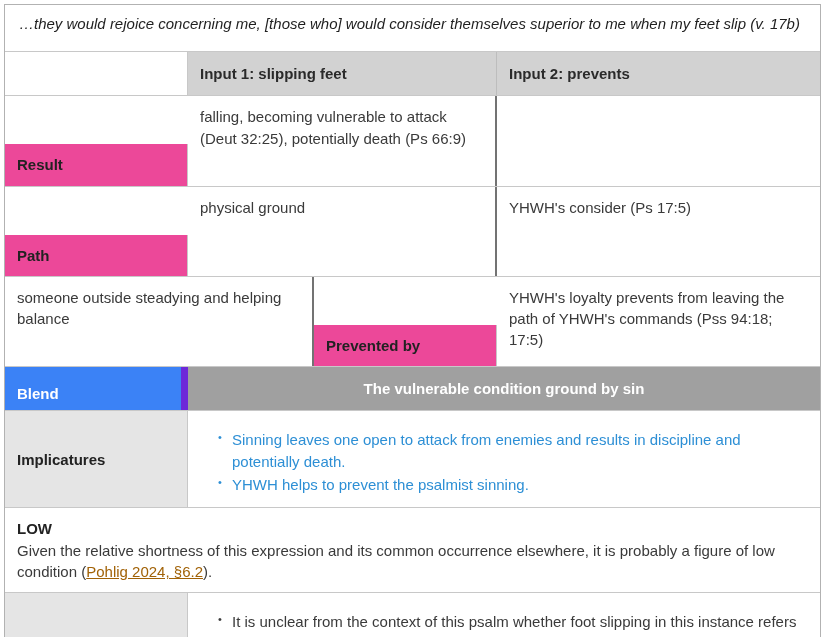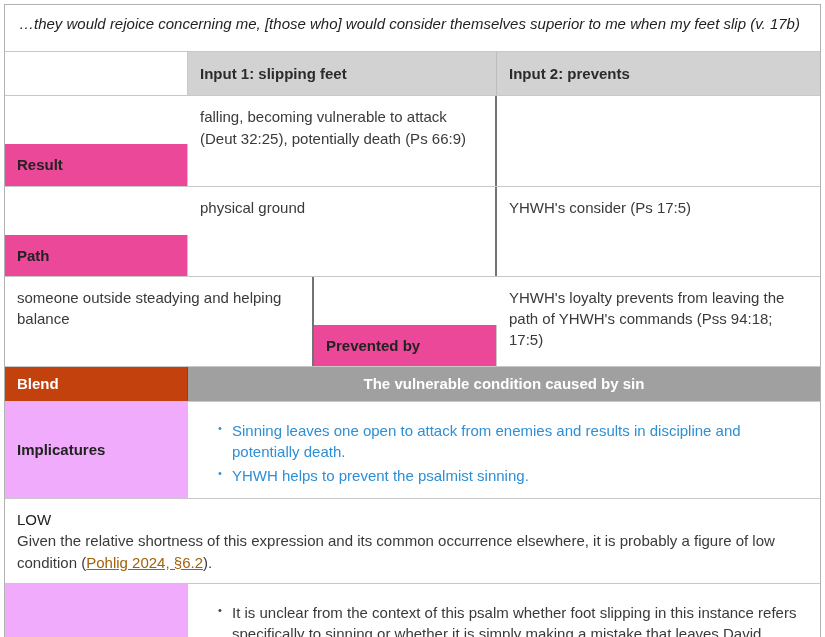--- a/index.html
+++ b/index.html
@@ -32,45 +32,45 @@
   }
   .row-header .cell-a { border-right: 1px solid #bdbdbd; }
 
   .gray-label .cell-label { background: #ec4899; margin-top: 48px; }
   .row-result { min-height: 54px; }
   .row-path { min-height: 65px; }
   .row-prevented { min-height: 56px; }
 
   .row-blend { min-height: 35px; background: #a0a0a0; }
   .row-blend .cell-label {
-    background: #c2410c; color: #ffffff; border-right: 1px solid #6d28d9;
-    display: flex; align-items: center; padding-top: 6px; padding-bottom: 6px;
+    background: #3b82f6; color: #ffffff; border-right: 7px solid #6d28d9;
+    display: flex; align-items: center; padding-top: 16px; padding-bottom: 6px;
   }
   .row-blend .cell-span {
     color: #ffffff; font-weight: bold; display: flex;
     align-items: center; justify-content: center; text-align: center;
     padding-top: 6px; padding-bottom: 6px;
   }
 
-  .light-label .cell-label { background: #f0abfc; display: flex; align-items: center; }
+  .light-label .cell-label { background: #e5e5e5; display: flex; align-items: center; }
   .row-implicatures { min-height: 87px; }
   .row-figprom { min-height: 72px; }
   .row-notes { min-height: 172px; }
 
   ul.bullets { list-style: none; margin: 8px 0 0 16px; }
   ul.bullets li { position: relative; padding-left: 16px; margin-bottom: 2px; }
   ul.bullets li::before {
     content: "\2022"; position: absolute; left: 2px; top: 1px; font-size: 11px;
   }
   .blue-list li { color: #2d8fd5; }
   .blue-list li::before { color: #2d8fd5; }
   .dark-list li { color: #3a3a3a; }
   .dark-list li::before { color: #3a3a3a; }
 
-  .prom-level { font-weight: normal; color: #222; }
+  .prom-level { font-weight: bold; color: #222; }
   .ref-link { color: #a16207; text-decoration: underline; cursor: pointer; }
 </style>
 </head>
 <body>
 
 <div class="wrap">
   <div class="table">
 
     <div class="quote-row">…they would rejoice concerning me, [those who] would consider themselves superior to me when my feet slip (v. 17b)</div>
 
@@ -92,21 +92,21 @@
     </div>
 
     <div class="row gray-label row-prevented">
       <div class="cell cell-a">someone outside steadying and helping balance</div>
       <div class="cell cell-label">Prevented by</div>
       <div class="cell cell-b">YHWH's loyalty prevents from leaving the path of YHWH's commands (Pss 94:18; 17:5)</div>
     </div>
 
     <div class="row row-blend">
       <div class="cell cell-label">Blend</div>
-      <div class="cell cell-span">The vulnerable condition caused by sin</div>
+      <div class="cell cell-span">The vulnerable condition ground by sin</div>
     </div>
 
     <div class="row light-label row-implicatures">
       <div class="cell cell-label">Implicatures</div>
       <div class="cell cell-span">
         <ul class="bullets blue-list">
           <li>Sinning leaves one open to attack from enemies and results in discipline and potentially death.</li>
           <li>YHWH helps to prevent the psalmist sinning.</li>
         </ul>
       </div>

